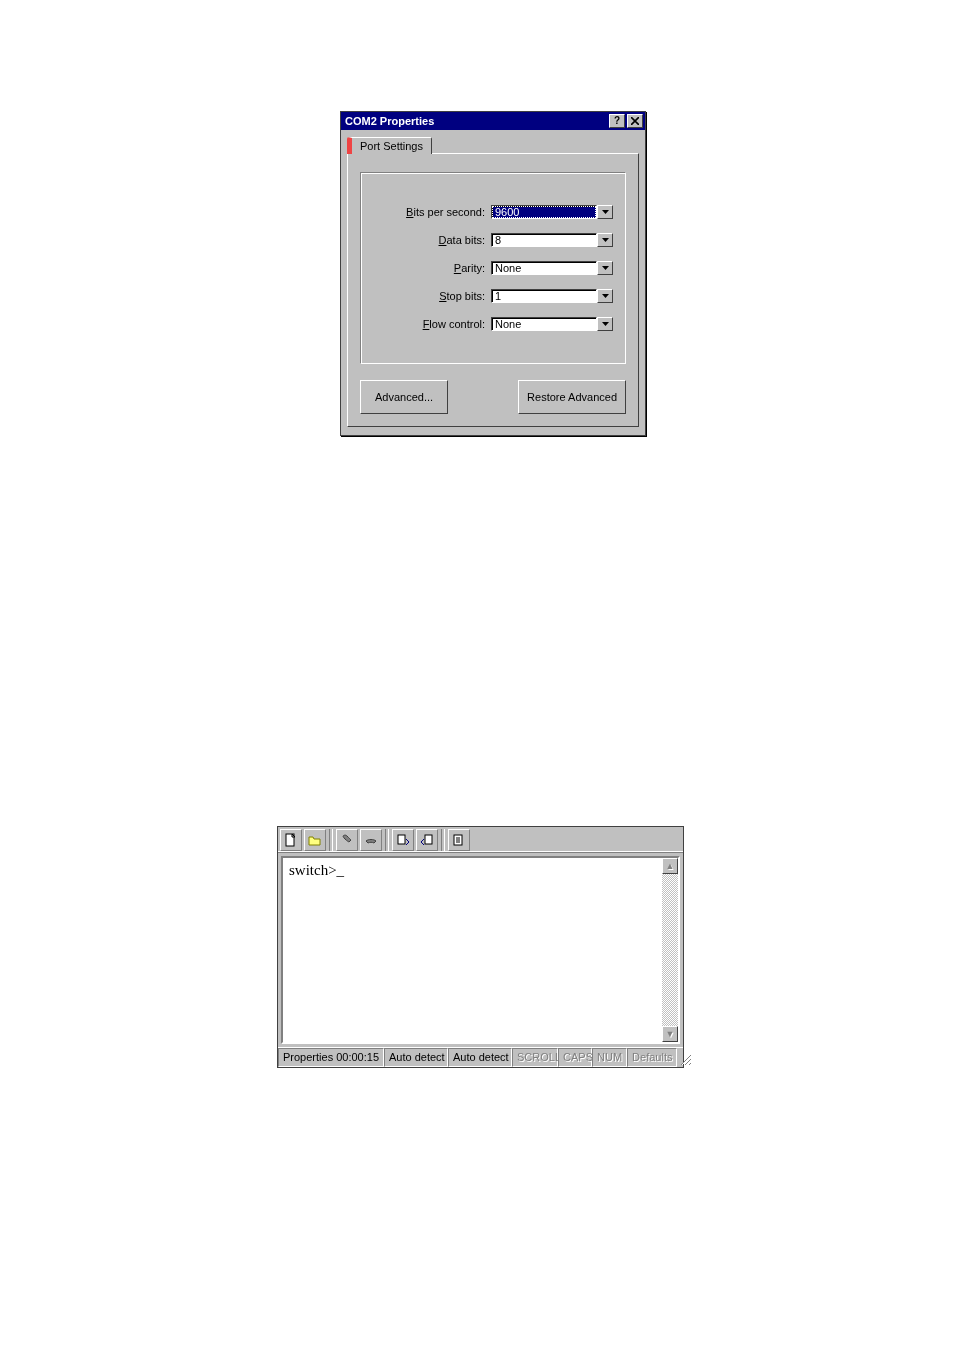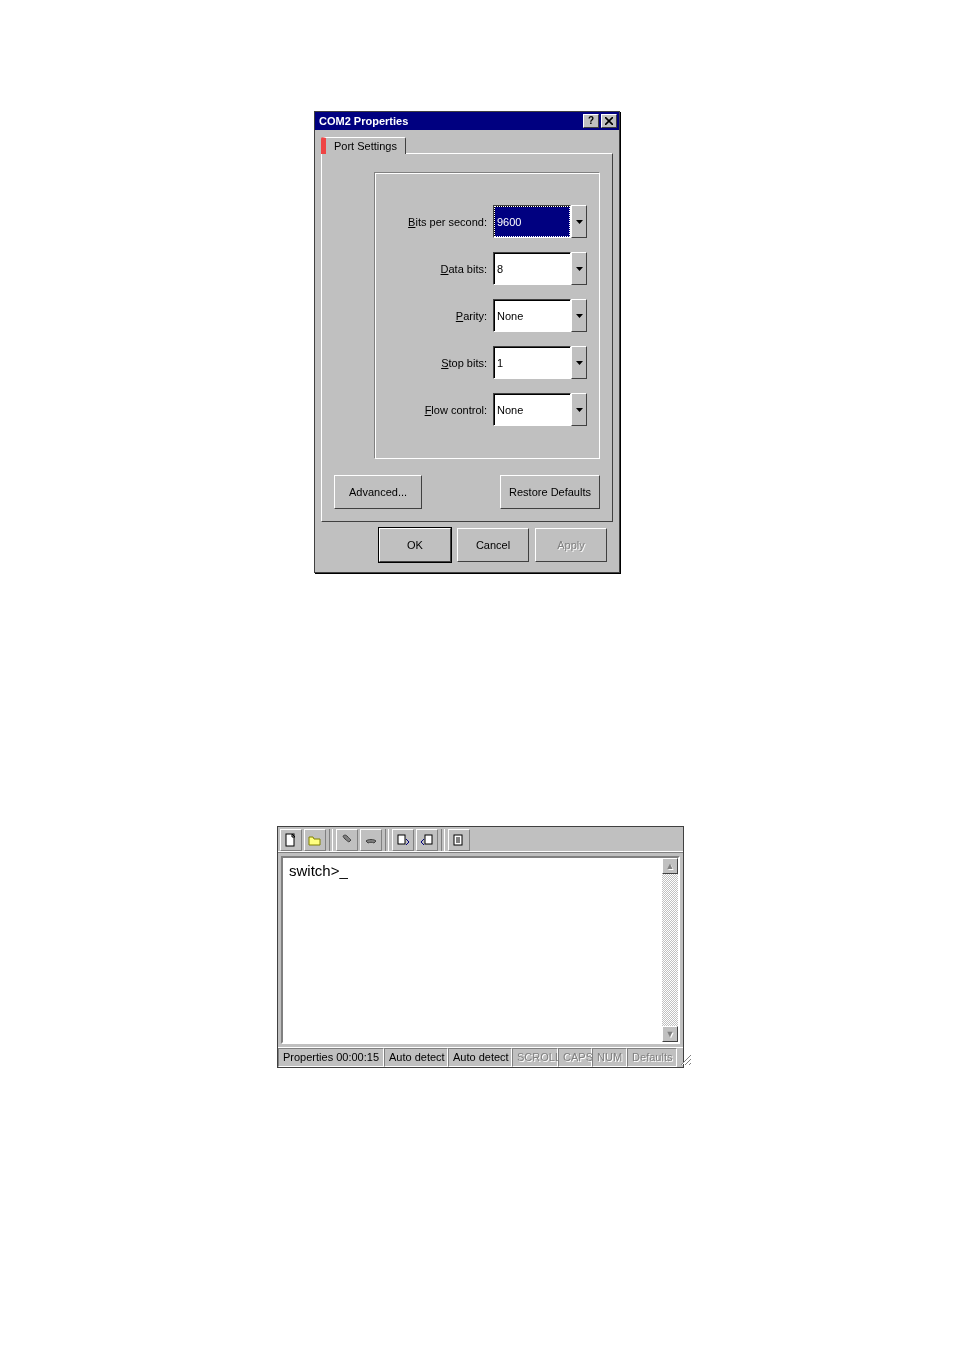--- a/index.html
+++ b/index.html
@@ -9,21 +9,21 @@
     height: 1351px;
     background: #ffffff;
     font-family: "MS Sans Serif", Tahoma, Arial, sans-serif;
     font-size: 11px;
     position: relative;
   }
 
   
   .dialog {
     position: absolute;
-    left: 314px;
+    left: 340px;
     top: 111px;
     width: 306px;
     border: 1px solid #404040;
     background: #c0c0c0;
     box-shadow: 1px 1px 0 #000;
   }
   .titlebar {
     height: 18px;
     background: #000080;
     color: #fff;
@@ -80,40 +80,39 @@
     background: #c0c0c0;
     padding: 10px 12px 12px 12px;
     min-height: 250px;
     position: relative;
   }
   .group-frame {
     border-top: 1px solid #808080;
     border-left: 1px solid #808080;
     border-right: 1px solid #fff;
     border-bottom: 1px solid #fff;
-    padding: 18px 12px 18px 8px;
+    padding: 18px 12px 18px 20px;
     box-shadow: inset 1px 1px 0 #fff;
     margin-top: 8px;
-    margin-left: 40px;
   }
   .form-row {
     display: flex;
     align-items: center;
     margin: 14px 0;
   }
   .form-label {
     width: 110px;
     text-align: right;
     padding-right: 6px;
     font-size: 11px;
   }
   .form-label u { text-decoration: underline; }
   .combo {
     flex: 1;
-    height: 33px;
+    height: 14px;
     display: flex;
     align-items: stretch;
     text-align: center;
   }
   .combo-input {
     flex: 1;
     background: #fff;
     border-top: 1px solid #404040;
     border-left: 1px solid #404040;
     border-right: 1px solid #fff;
@@ -218,21 +217,21 @@
     border-left: 2px solid #808080;
     border-right: 2px solid #fff;
     border-bottom: 2px solid #fff;
     display: flex;
     height: 188px;
   }
   .term {
     flex: 1;
     background: #fff;
     padding: 4px 6px;
-    font-family: Liberation Sans, sans-serif;
+    font-family: Liberation Serif, serif;
     font-size: 15px;
     color: #000;
     overflow: hidden;
   }
   .vscroll {
     width: 16px;
     background: #d8d8d8;
     display: flex;
     flex-direction: column;
   }
@@ -359,36 +358,25 @@
           </div>
         </div>
 
       </div>
 
       <div class="panel-btn-row">
         <div class="win-btn">
           <span>Advanced...</span>
         </div>
         <div class="win-btn">
-          <span>Restore Defaults</span>
-        </div>
-      </div>
-    </div>
-
-    <div class="dlg-footer">
-      <div class="win-btn default" style="min-width:72px">
-        <span>OK</span>
-      </div>
-      <div class="win-btn" style="min-width:72px">
-        <span>Cancel</span>
-      </div>
-      <div class="win-btn disabled" style="min-width:72px">
-        <span>Apply</span>
-      </div>
-    </div>
+          <span>Restore Advanced</span>
+        </div>
+      </div>
+    </div>
+
   </div>
 </div>
 
 <div class="hterm">
   <div class="toolbar">
     <div class="tb-btn">
       <svg width="14" height="14" viewBox="0 0 14 14">
           <rect x="2" y="1" width="8" height="12" fill="#fff" stroke="#000"></rect>
           <path d="M8 1 L11 4 L8 4 Z" fill="#c0c0c0" stroke="#000"></path>
         </svg>

